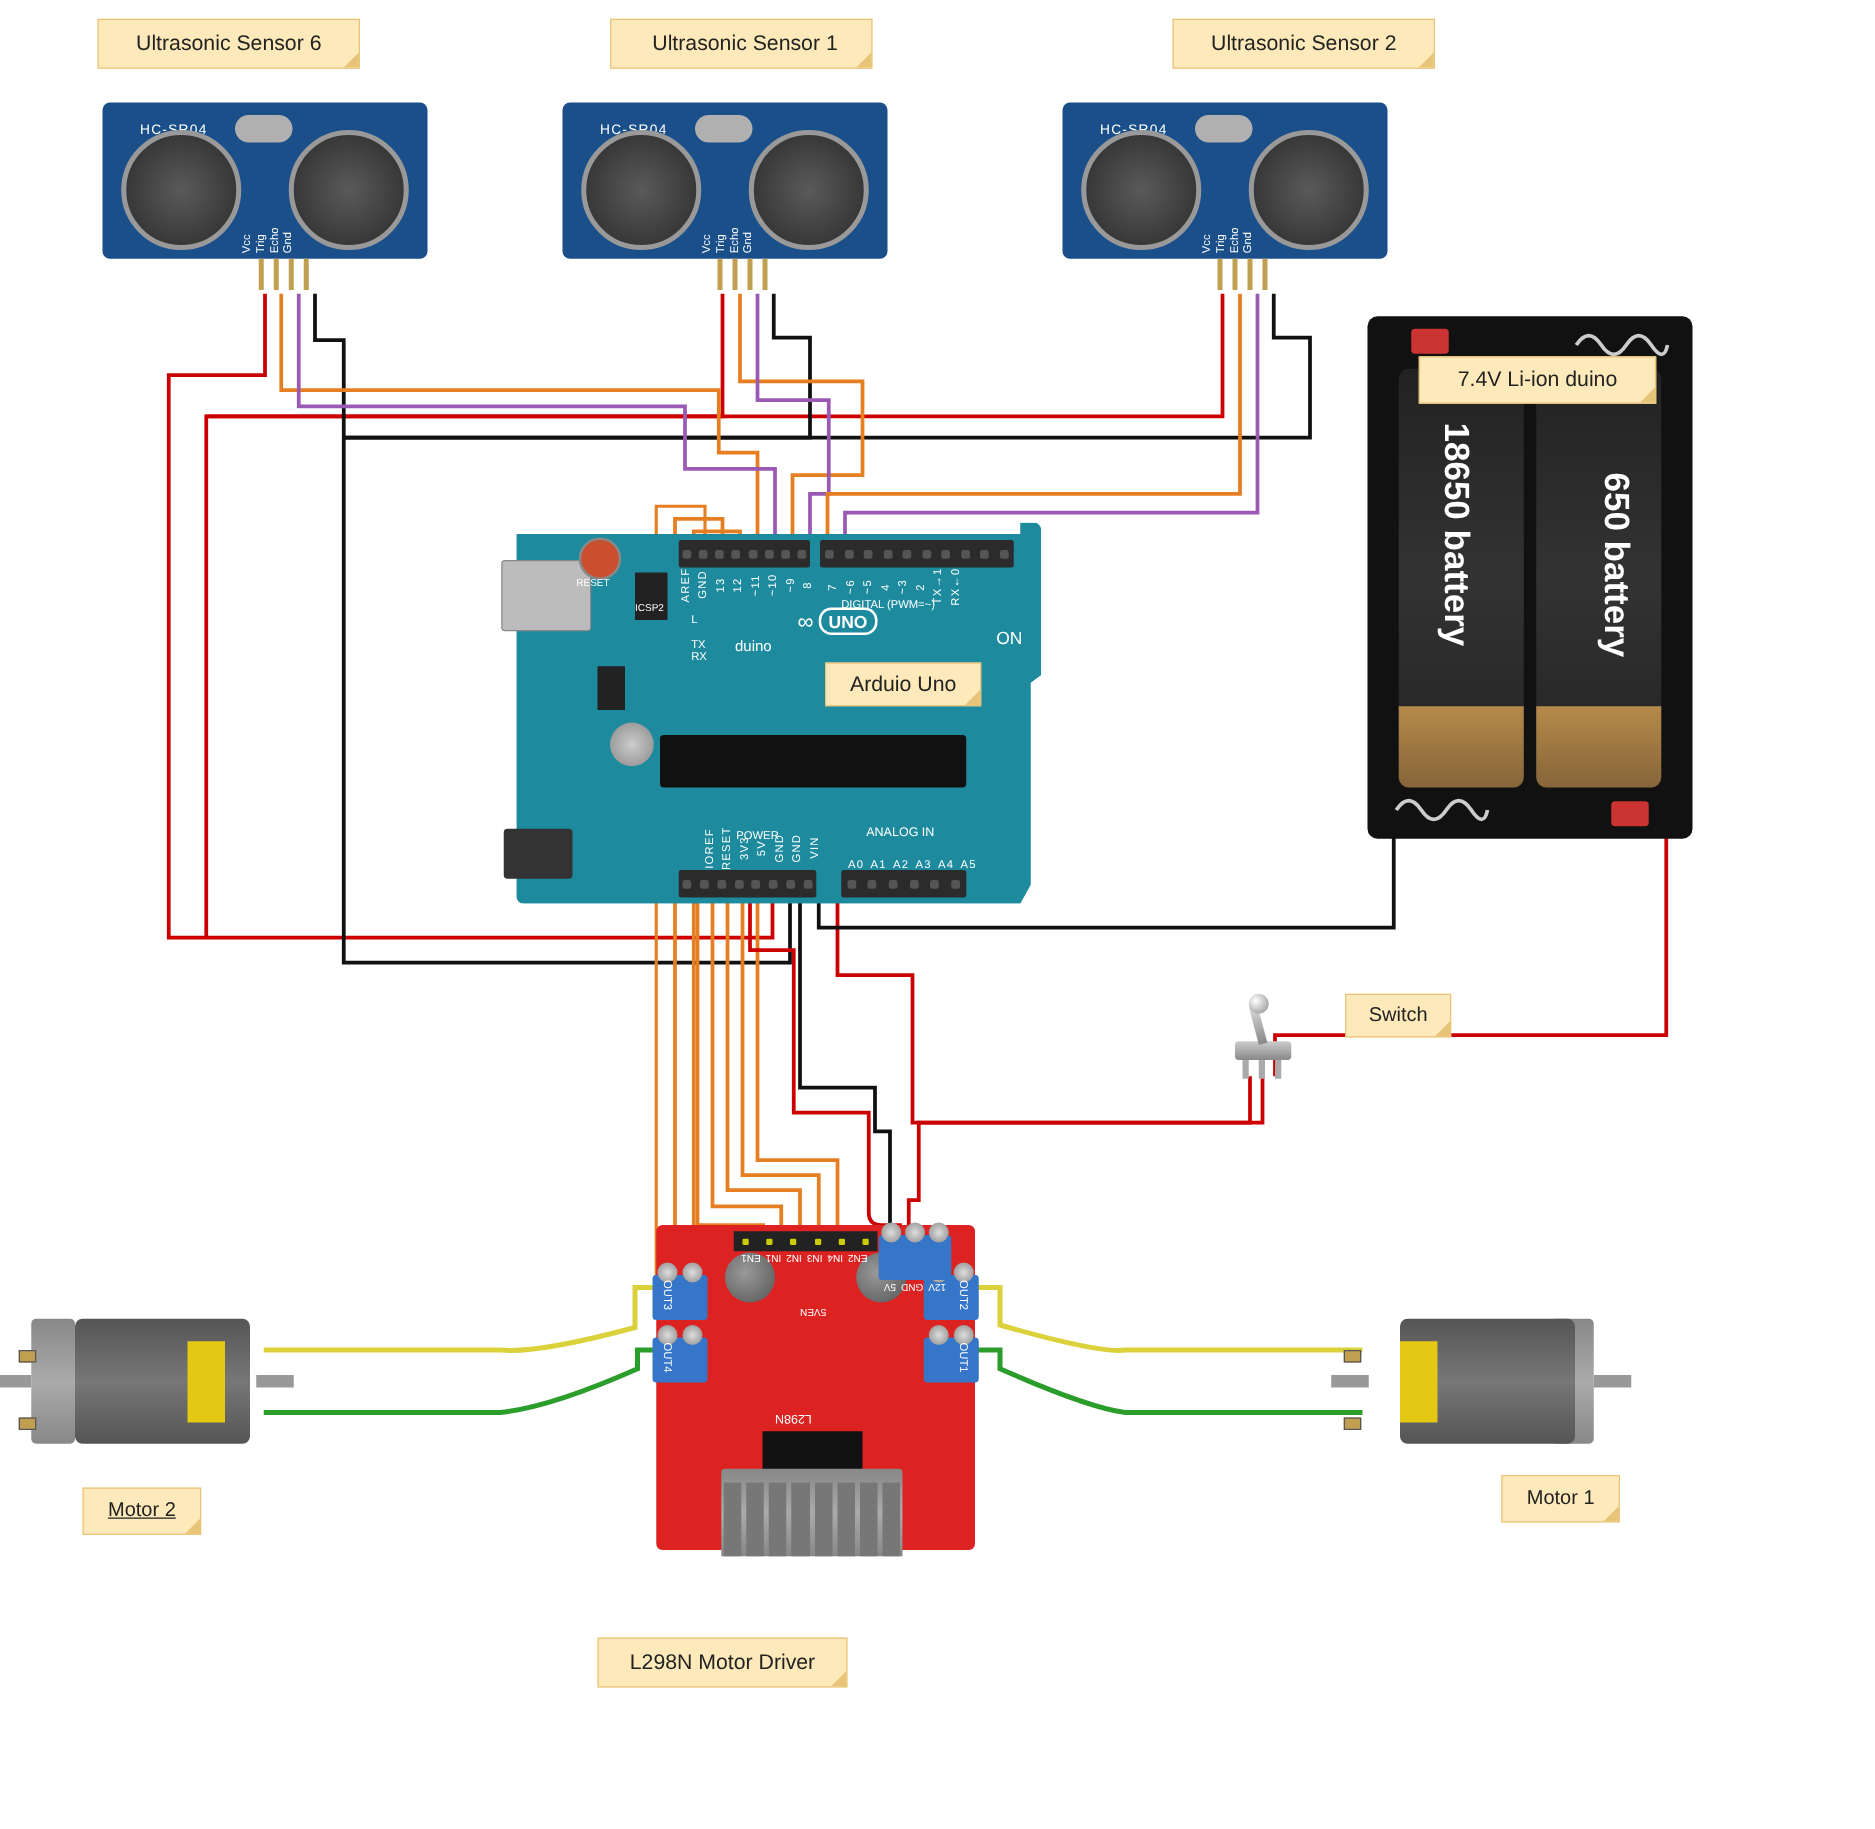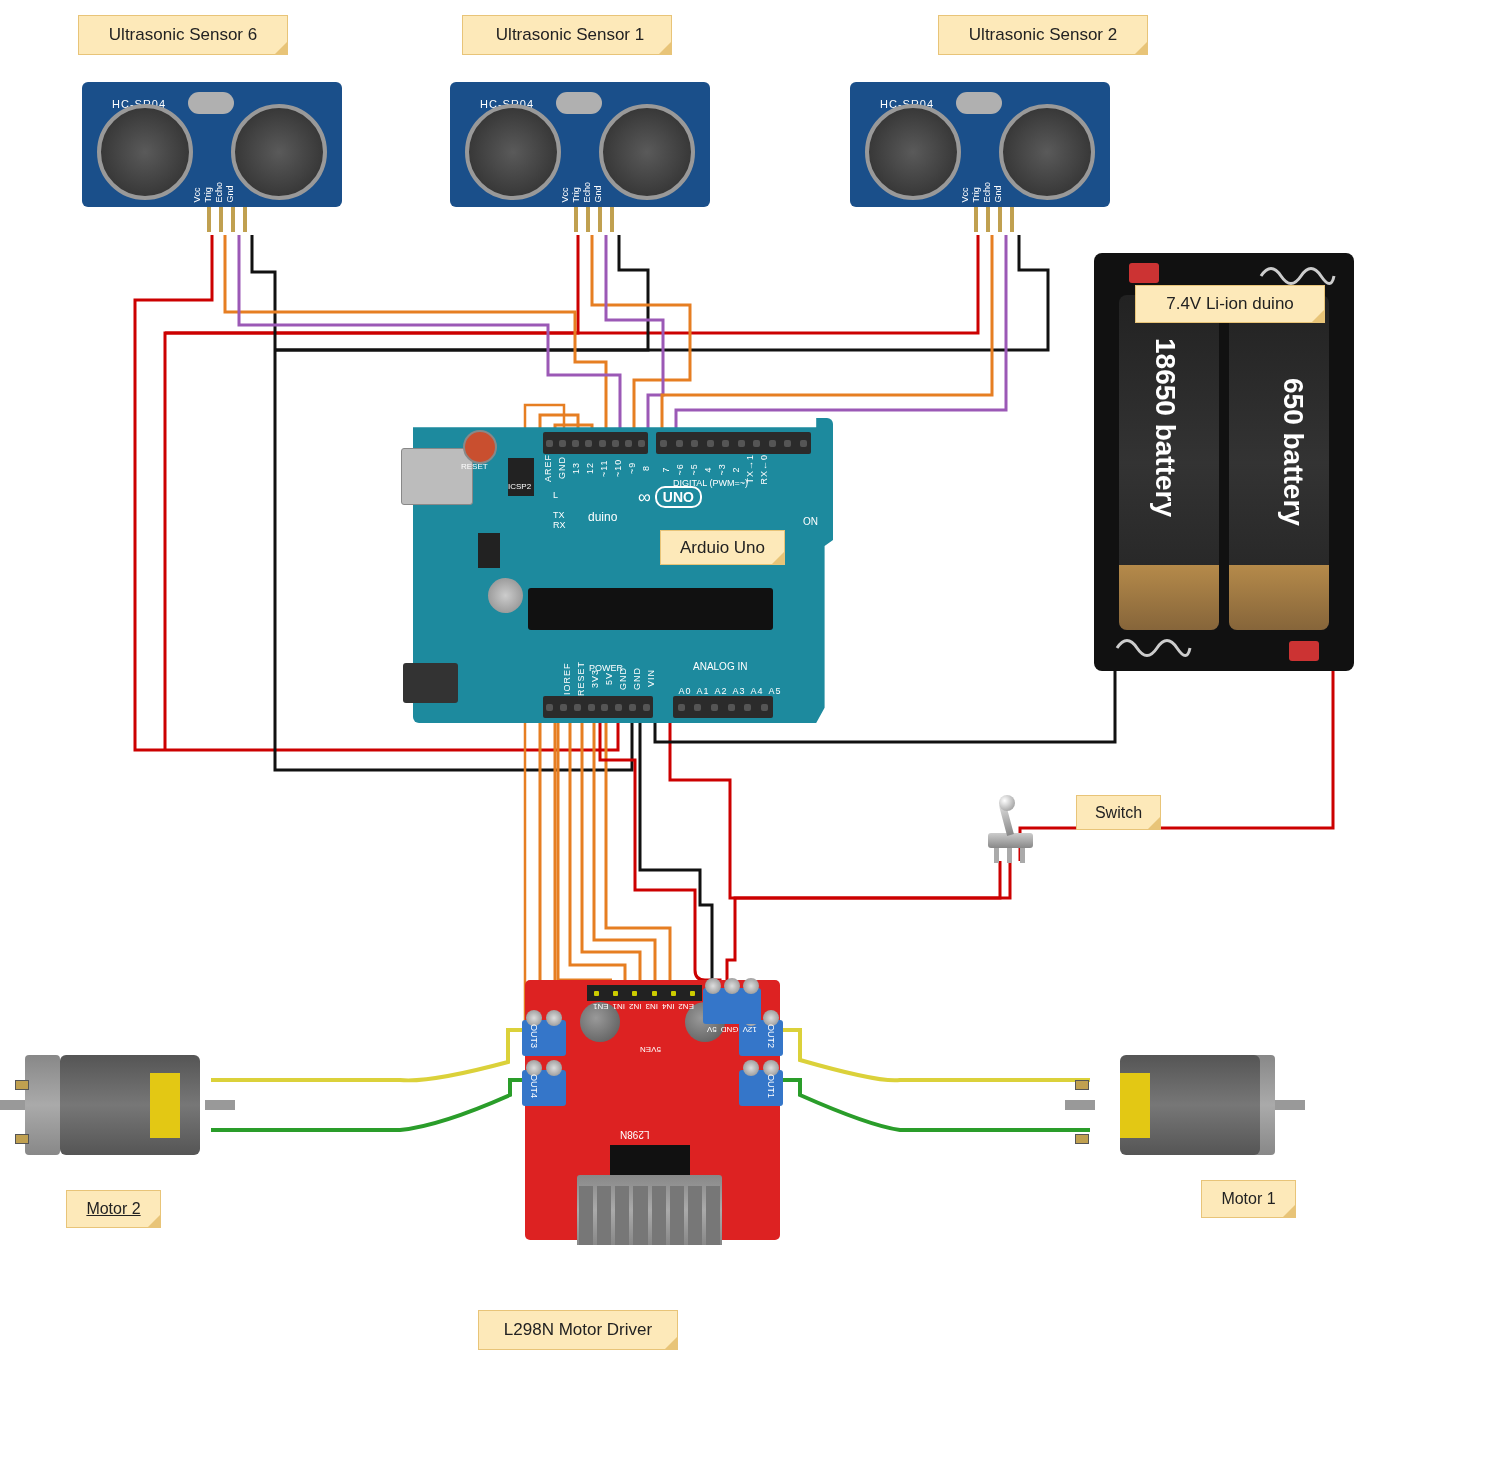--- a/index.html
+++ b/index.html
@@ -241,21 +241,21 @@
   </div>
   <div style="position:absolute;top:60px;left:260px;font-size:9px;color:#fff">DIGITAL (PWM=~)</div>
   <div class="uno-logo">
         <span style="font-size:18px">∞</span>
         <span class="uno-badge">UNO</span>
       </div>
   <div style="position:absolute;left:175px;top:92px;color:#fff;font-size:12px">duino</div>
   <div style="position:absolute;left:140px;top:72px;color:#fff;font-size:9px">L</div>
   <div style="position:absolute;left:140px;top:92px;color:#fff;font-size:9px">TX</div>
   <div style="position:absolute;left:140px;top:102px;color:#fff;font-size:9px">RX</div>
-  <div style="position:absolute;right:20px;top:98px;color:#fff;font-size:10px">ON</div>
+  <div style="position:absolute;right:20px;top:84px;color:#fff;font-size:14px">ON</div>
   <div class="dip"></div>
   <div style="position:absolute; left:75px; top:160px; width:35px; height:35px; background:radial-gradient(#ccc,#888); border-radius:50%"></div>
   <div style="position:absolute; left:65px; top:115px; width:22px; height:35px; background:#222"></div>
   <div class="header bot" style="left:130px; width:110px;">
     <div class="hole"></div>
         <div class="hole"></div>
         <div class="hole"></div>
         <div class="hole"></div>
         <div class="hole"></div>
         <div class="hole"></div>
@@ -407,21 +407,21 @@
       <div class="collar"></div>
       <div class="shaft"></div>
   <div class="posts" style="left:-10px">
         <div class="post"></div>
         <div class="post"></div>
       </div>
 </div>
 <div style="position:absolute; left:1275px; top:1100px; width:30px; height:10px; background:#999"></div>
 
 <div class="label-box" style="left:78px;  top:15px; width:210px; height:40px;">Ultrasonic Sensor 6</div>
-<div class="label-box" style="left:462px; top:15px; width:210px; height:40px;padding-left:12px;">Ultrasonic Sensor 1</div>
+<div class="label-box" style="left:488px; top:15px; width:210px; height:40px;padding-left:12px;">Ultrasonic Sensor 1</div>
 <div class="label-box" style="left:938px; top:15px; width:210px; height:40px;">Ultrasonic Sensor 2</div>
 <div class="label-box" style="left:1135px; top:285px; width:190px; height:38px;">7.4V Li-ion duino</div>
 <div class="label-box" style="left:660px; top:530px; width:125px; height:35px;">Arduio Uno</div>
 <div class="label-box label-sm" style="left:1050px; top:795px; width:85px; height:35px;">Switch</div>
 <div class="label-box label-sm" style="left:40px; top:1190px; width:95px; height:38px;text-decoration:underline;">Motor 2</div>
 <div class="label-box label-sm" style="left:1175px; top:1180px; width:95px; height:38px;">Motor 1</div>
 <div class="label-box" style="left:478px; top:1310px; width:200px; height:40px;">L298N Motor Driver</div>
 
 </div>
 

